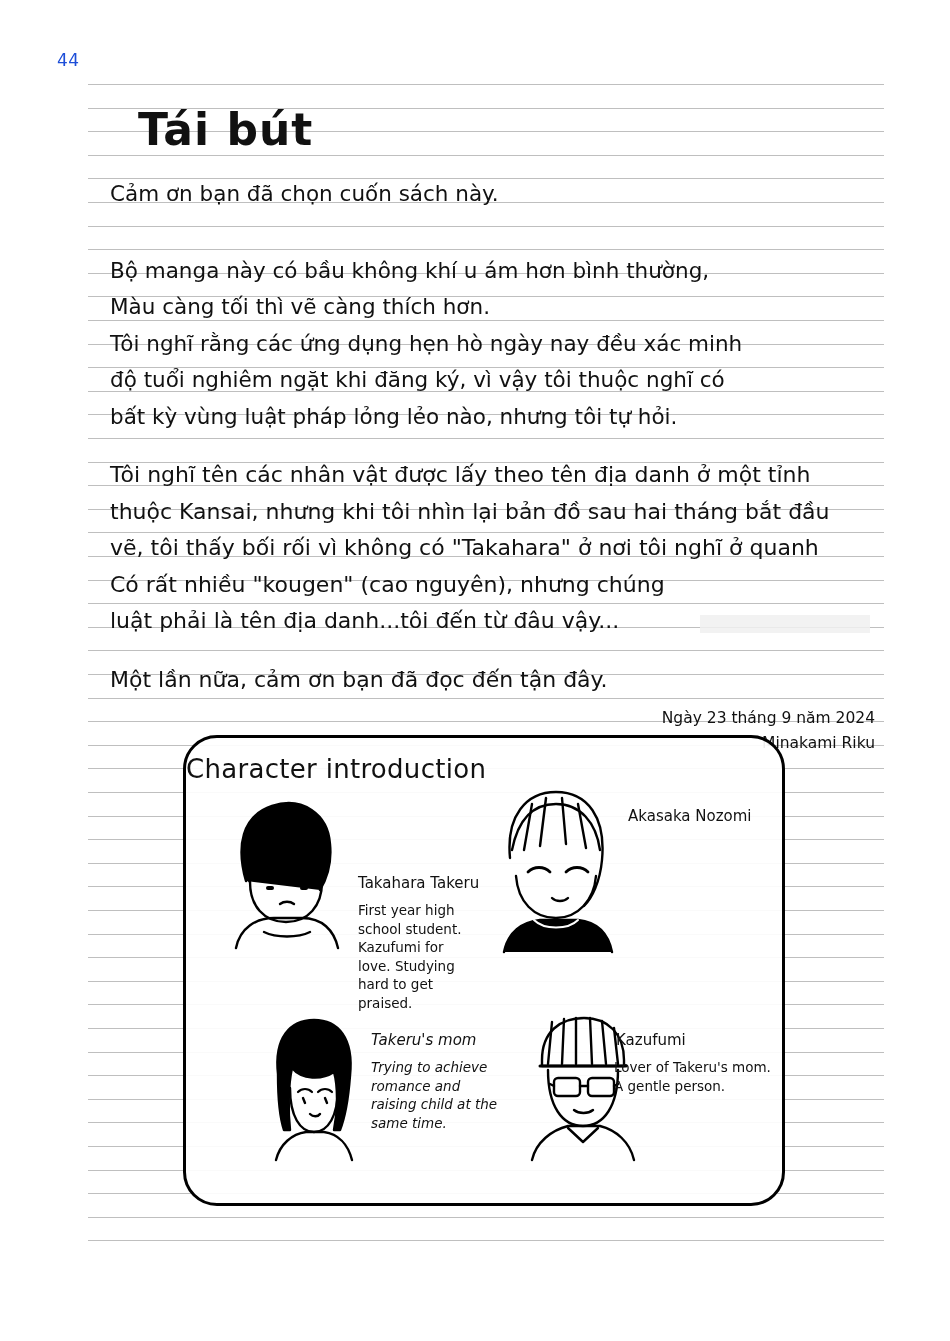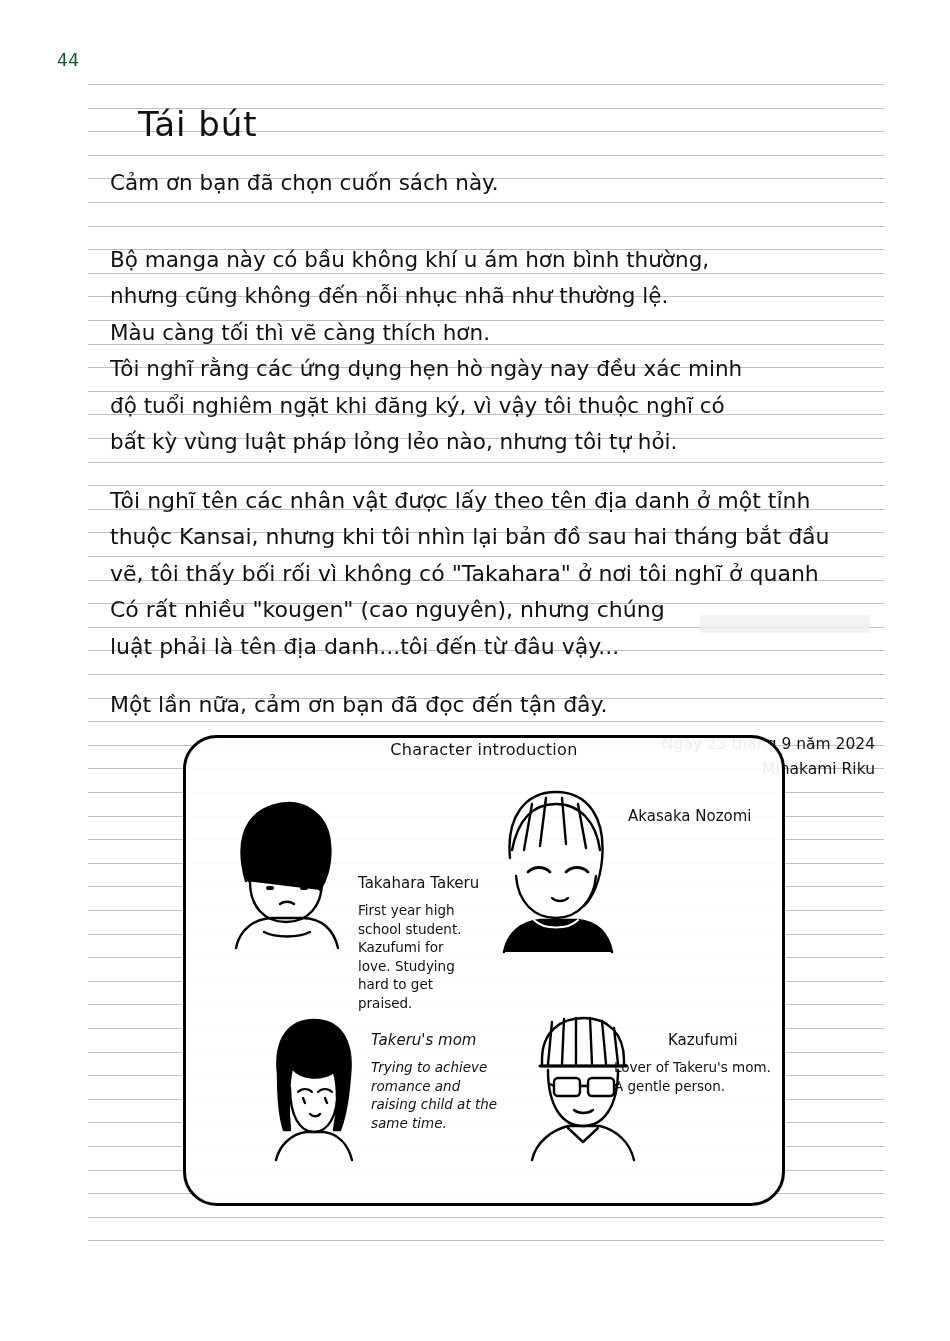--- a/index.html
+++ b/index.html
@@ -32,35 +32,35 @@
     height: 1px;
     background: #bfbfbf;
   }
 
   
   #page-number {
     position: absolute;
     left: 57px;
     top: 50px;
     font-size: 17px;
-    color: #14532d;
+    color: #1d4ed8;
     letter-spacing: 0.5px;
   }
 
   
   #content {
     position: absolute;
     left: 110px;
     top: 106px;
     width: 790px;
   }
   .afterword-title {
-    font-size: 34px;
+    font-size: 44px;
     margin: 0 0 22px 28px;
-    font-weight: normal;
+    font-weight: bold;
     letter-spacing: 1px;
     line-height: 1.1;
   }
   .para {
     margin: 4px 0 0 0;
   }
   .line {
     font-size: 21.5px;
     line-height: 36.5px;
     white-space: nowrap;
@@ -87,23 +87,22 @@
     position: absolute;
     left: 183px;
     top: 735px;
     width: 596px;
     height: 465px;
     border: 3px solid #000;
     border-radius: 34px;
     background: rgba(255,255,255,0.92);
   }
   #character-box .box-title {
-    text-align: center;
-    font-size: 16px;
-    margin-top: 2px;
+    font-size: 26px;
+    margin-top: 16px;
     letter-spacing: 0.3px;
   }
   .char {
     position: absolute;
   }
   .char-name {
     font-size: 15px;
     line-height: 20px;
     margin-bottom: 8px;
     white-space: nowrap;
@@ -186,21 +185,20 @@
 <div id="content">
   <div class="afterword-title">Tái bút</div>
 
   <div class="para">
     <div class="line">Cảm ơn bạn đã chọn cuốn sách này.</div>
   </div>
   <div class="gap"></div>
 
   <div class="para">
     <div class="line">Bộ manga này có bầu không khí u ám hơn bình thường,</div>
-    <div class="line">nhưng cũng không đến nỗi nhục nhã như thường lệ.</div>
     <div class="line">Màu càng tối thì vẽ càng thích hơn.</div>
     <div class="line">Tôi nghĩ rằng các ứng dụng hẹn hò ngày nay đều xác minh</div>
     <div class="line">độ tuổi nghiêm ngặt khi đăng ký, vì vậy tôi thuộc nghĩ có</div>
     <div class="line">bất kỳ vùng luật pháp lỏng lẻo nào, nhưng tôi tự hỏi.</div>
   </div>
   <div class="gap-sm"></div>
 
   <div class="para">
     <div class="line wide">Tôi nghĩ tên các nhân vật được lấy theo tên địa danh ở một tỉnh</div>
     <div class="line wide">thuộc Kansai, nhưng khi tôi nhìn lại bản đồ sau hai tháng bắt đầu</div>
@@ -304,16 +302,16 @@
         <path d="M66 76 L74 76"></path>
         <path d="M36 74 L40 76"></path>
           <path d="M104 74 L100 76"></path>
         <path d="M60 100 C65 104 74 104 79 100"></path>
         <path d="M18 150 C22 132 38 120 54 116 L86 116 C102 120 116 132 120 150"></path>
         <path d="M54 118 L69 132 L84 118"></path>
       </g>
     </svg>
   </div>
   <div class="char" style="left:428px;top:292px;width:165px;">
-    <div class="char-name" style="margin-left:14px;padding-left:40px;">Kazufumi</div>
+    <div class="char-name" style="margin-left:2px;">Kazufumi</div>
     <div class="char-desc">Lover of Takeru's mom. A gentle person.</div>
   </div>
 </div>
 
 </body></html>

